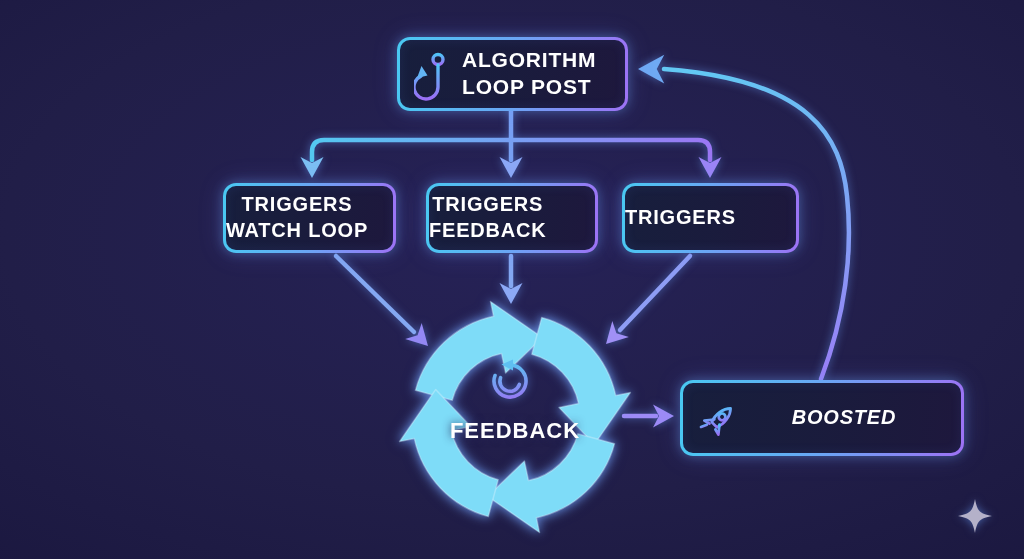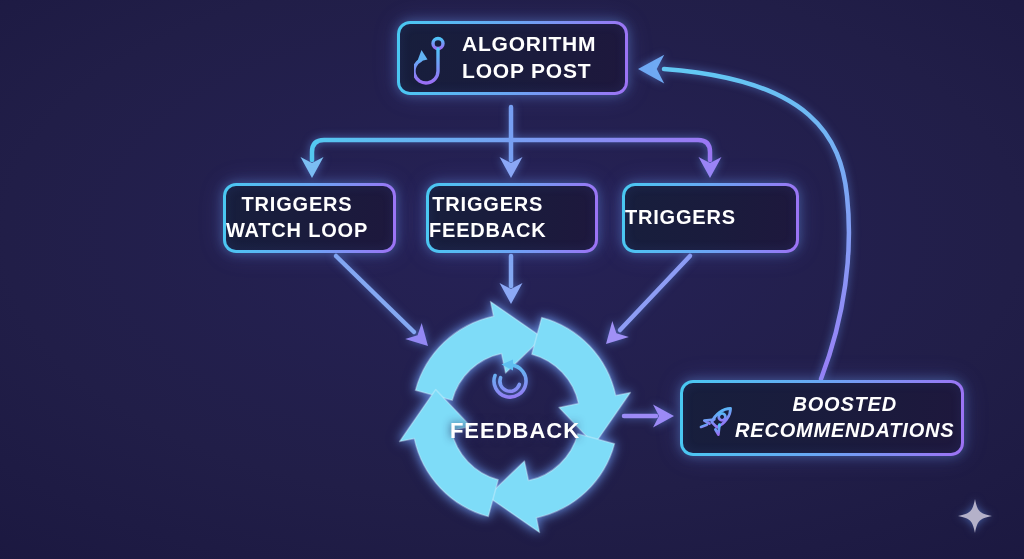--- a/index.html
+++ b/index.html
@@ -16,21 +16,21 @@
   .node{
     position:absolute; border-radius:13px; border:3px solid transparent;
     background: linear-gradient(rgba(19,16,45,.92), rgba(19,16,45,.92)) padding-box,
                 linear-gradient(95deg, #49c9f2 0%, #6aa6f4 50%, #9d72f5 100%) border-box;
     box-shadow: 0 0 12px rgba(110,180,255,.38), 0 0 26px rgba(120,130,255,.18), inset 0 0 12px rgba(90,140,255,.10);
     display:flex; align-items:center; justify-content:flex-start; color:#fff;
   }
   .node .lbl{font-weight:bold; text-align:center; letter-spacing:.8px; line-height:1.28;}
   .node .lbl div{white-space:nowrap;}
 
-  #node-bait{left:397px; top:21px; width:231px; height:74px; justify-content:flex-start;}
+  #node-bait{left:397px; top:37px; width:231px; height:74px; justify-content:flex-start;}
   #node-bait .lbl{font-size:21px; text-align:left; margin-left:62px;}
   #node-bait svg.hook{position:absolute; left:14px; top:-2px;}
 
   #node-watch{left:223px; top:183px; width:173px; height:70px;}
   #node-comments{left:426px; top:183px; width:172px; height:70px;}
   #node-shares{left:622px; top:183px; width:177px; height:70px;}
   .node.trigger .lbl{font-size:20px;}
 
   #node-boost{left:680px; top:380px; width:284px; height:76px; justify-content:flex-start;}
   #node-boost .lbl{font-size:20px; flex:1; margin-left:52px; margin-right:8px;font-style:italic;}
@@ -170,21 +170,20 @@
         <path d="M22,5 C27,10 28.5,19 25.5,27 L18.5,27 C15.5,19 17,10 22,5 Z"></path>
         <circle cx="22" cy="16.5" r="3.2"></circle>
         <path d="M18.5,23.5 L12.5,31 L18,29.5"></path>
         <path d="M25.5,23.5 L31.5,31 L26,29.5"></path>
         <path d="M22,30.5 L22,37"></path>
         <path d="M17,32 L14.5,37.5"></path>
       </g>
     </svg>
     <div class="lbl">
       <div>BOOSTED</div>
-      <div>RECOMMENDATIONS</div>
     </div>
   </div>
 
   <div class="loop-label">
     <div>FEEDBACK</div>
   </div>
 
 </div>
 
 </body></html>

